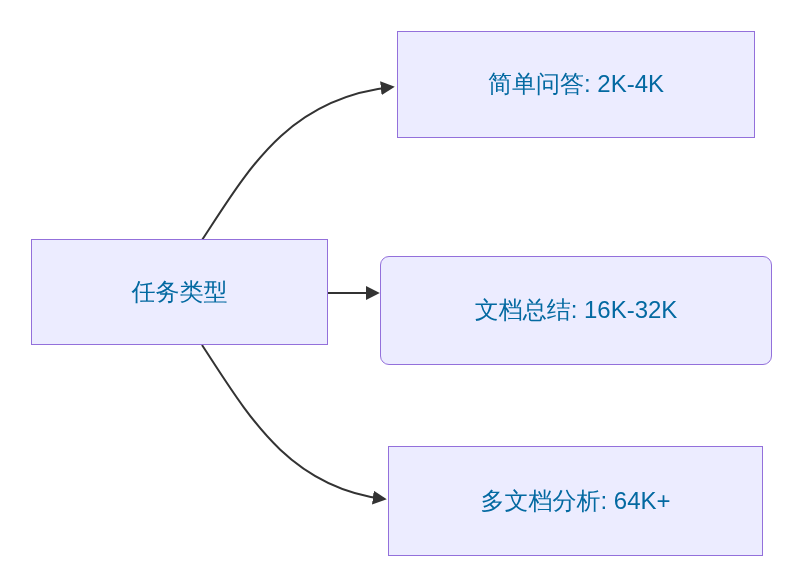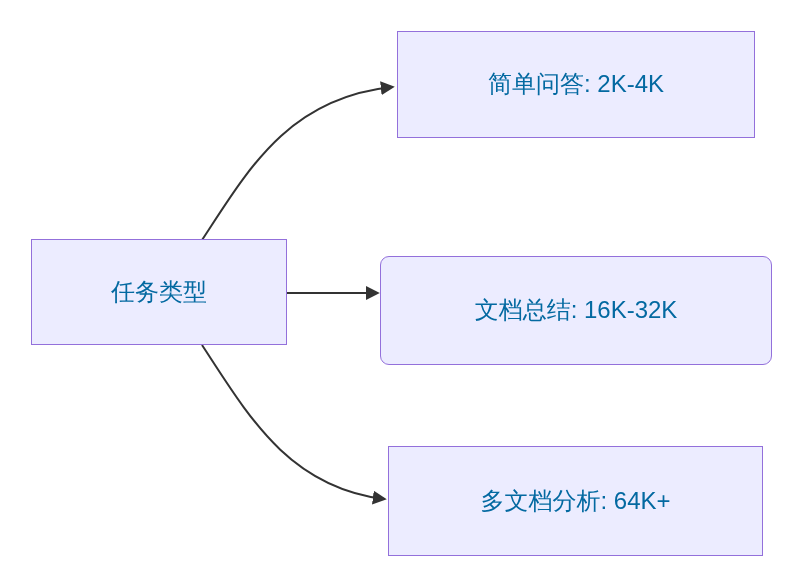--- a/index.html
+++ b/index.html
@@ -34,21 +34,21 @@
     align-items: center;
     justify-content: center;
     background: #ECECFF;
     border: 1.5px solid #9370DB;
     color: #0369a1;
     font-size: 24px;
     line-height: 1.2;
     white-space: nowrap;
     text-align: center;
   }
-  .node-root    { left: 31px;  top: 239px; width: 256px; height: 106px; }
+  .node-root    { left: 31px;  top: 239px; width: 297px; height: 106px; }
   .node-leaf-0  { left: 397px; top: 31px;  width: 358px; height: 107px; }
   .node-leaf-1  { left: 380px; top: 256px; width: 392px; height: 109px; border-radius: 9px; }
   .node-leaf-2  { left: 388px; top: 446px; width: 375px; height: 110px; text-align: right; }
 </style>
 </head>
 <body>
 
 <div class="canvas">
 
   <svg class="edges-layer" viewBox="0 0 787 572">

